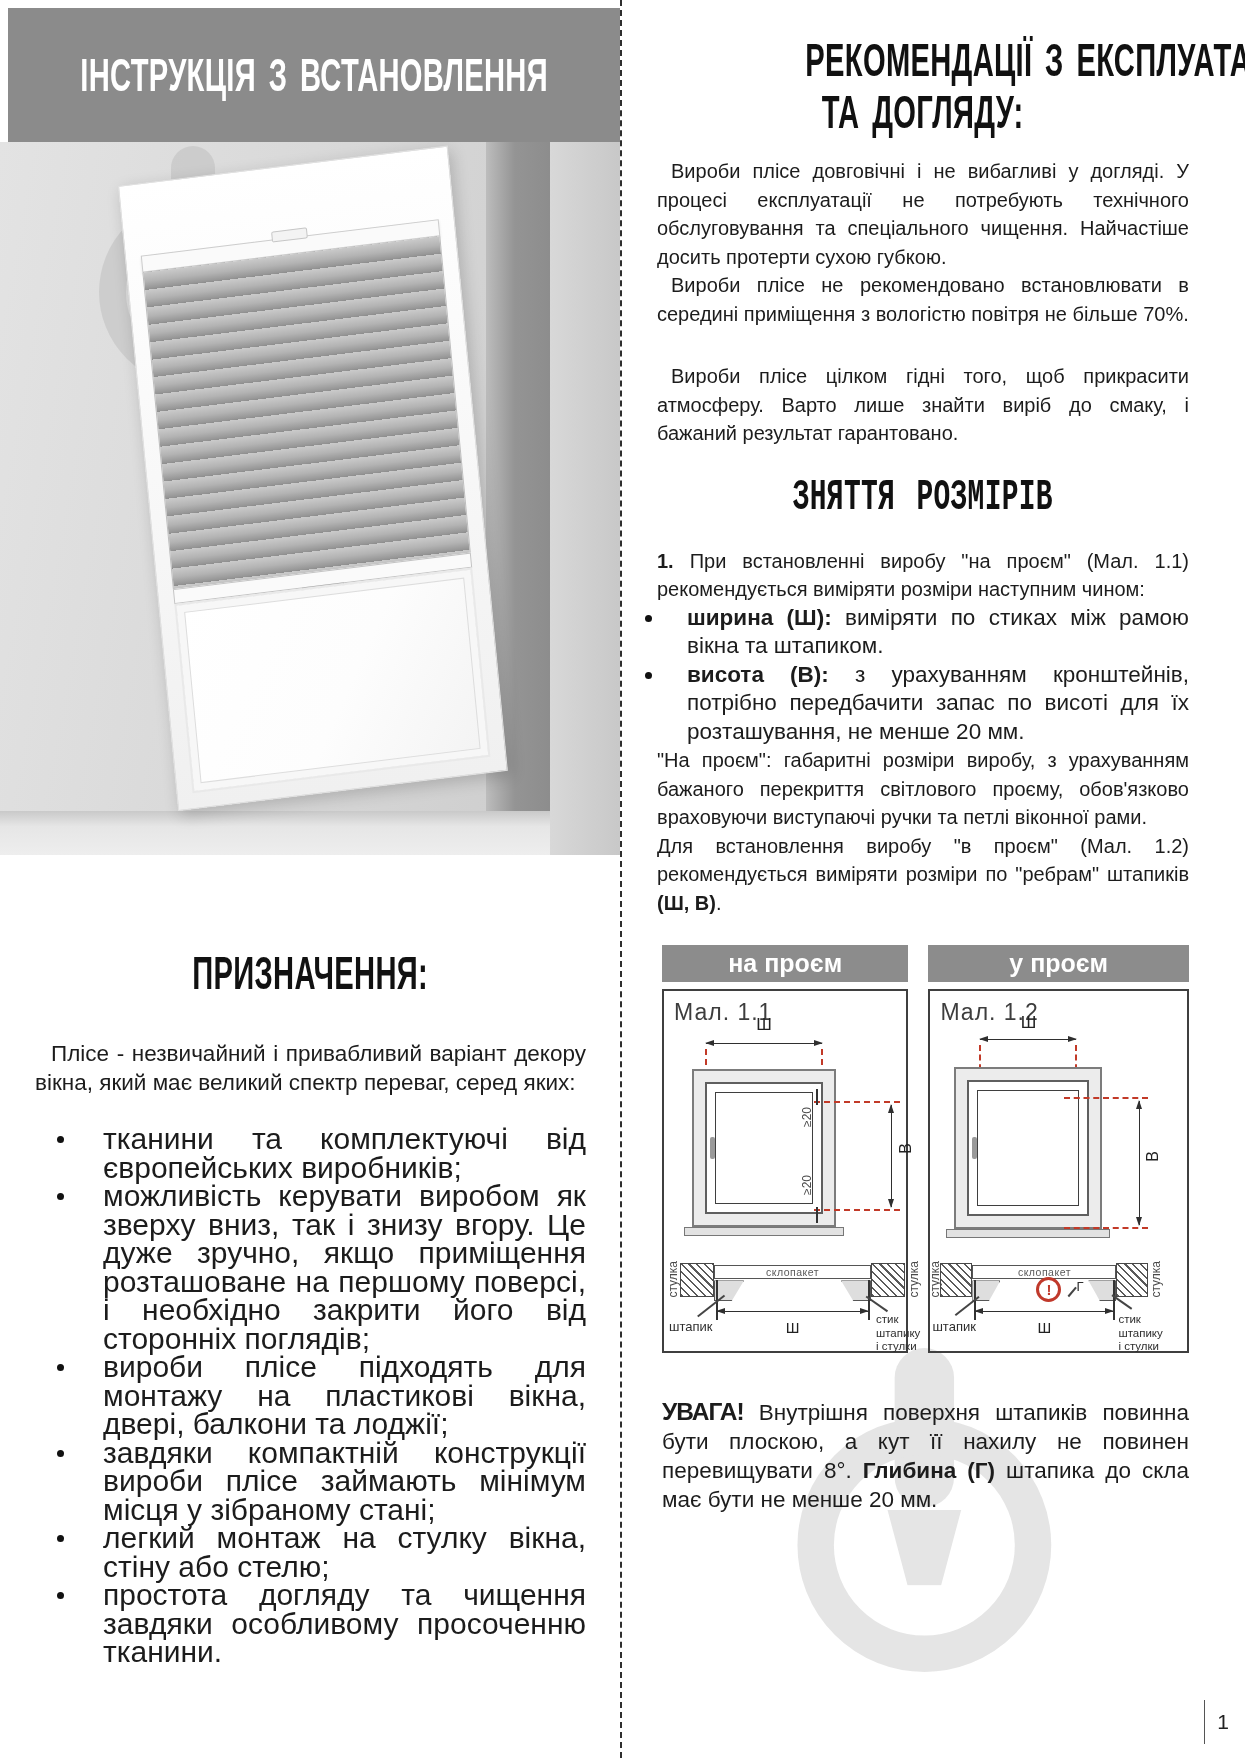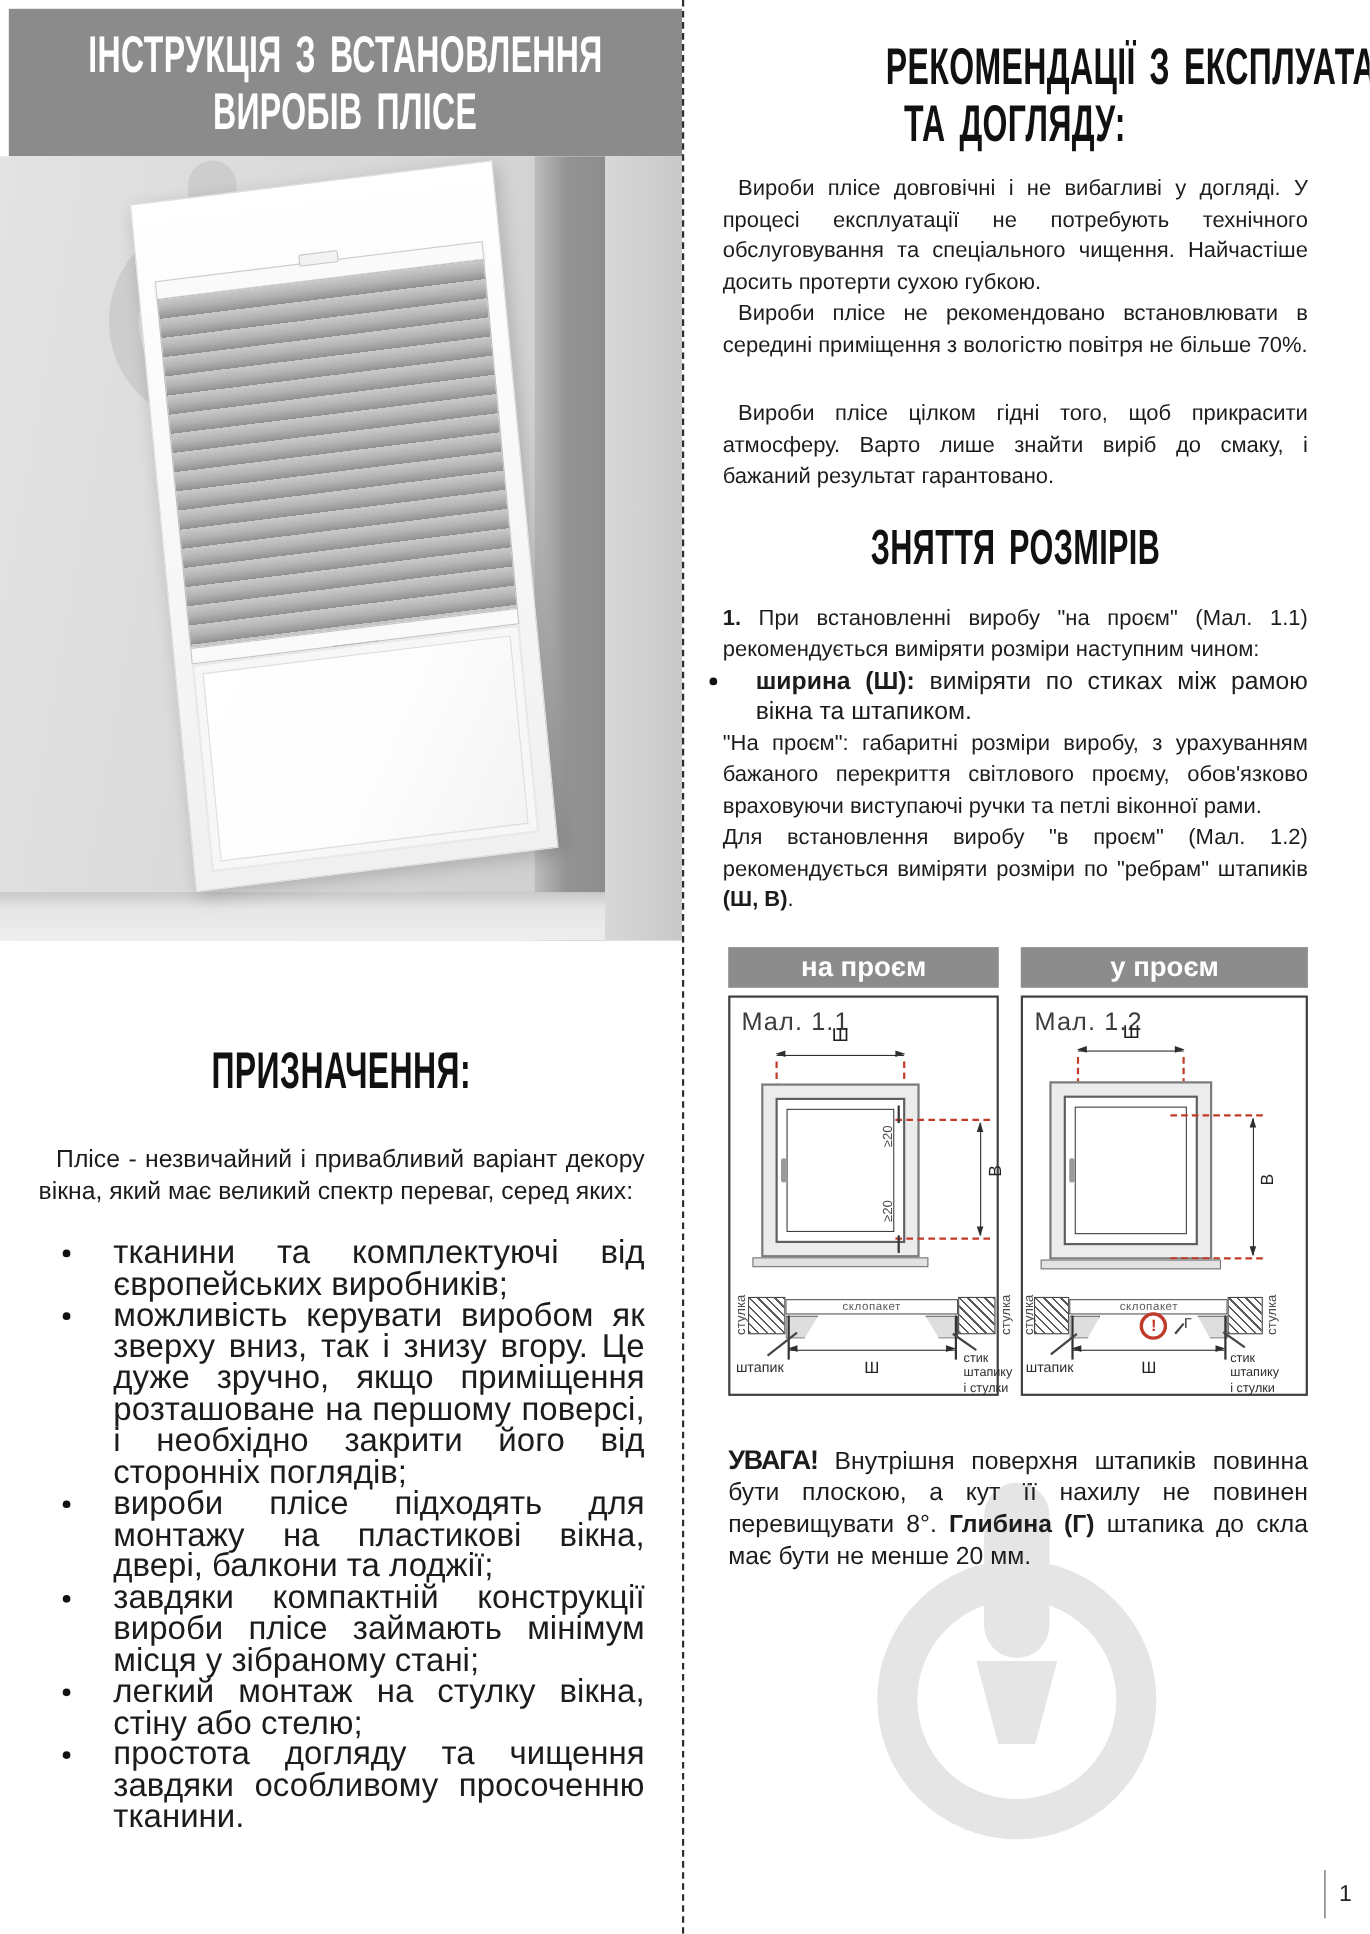--- a/index.html
+++ b/index.html
@@ -63,21 +63,21 @@
   .benefits li{position:relative;padding-left:46px;font-size:30px;line-height:28.5px;text-align:justify;}
   .benefits li::before{content:"";position:absolute;left:0;top:11px;width:7px;height:7px;border-radius:50%;background:#111;}
 
   
   .rightcol{position:absolute;left:621px;top:0;width:624px;height:1758px;z-index:1;}
   .rc{margin:34px 56px 0 36px;}
   .care-h{text-align:center;font-size:47px;line-height:1.1;margin:0 0 20px 0;color:#111;}
   .jp{font-size:20px;line-height:28.5px;text-align:justify;margin:0;}
   .ind{text-indent:14px;}
   .gap34{margin-top:34px;}
-  .sizes-h{text-align:center;font-size:45px;margin:24px 0 24px 0;color:#111;}
+  .sizes-h{text-align:center;font-size:45px;margin:24px 0 24px 0;color:#111;font-family:Liberation Mono, monospace;}
   b{font-weight:700;}
   .mlist{list-style:none;margin:0 0 0 -12px;padding:0;}
   .mlist li{position:relative;padding-left:42px;font-size:22.5px;line-height:28.5px;text-align:justify;}
   .mlist li::before{content:"";position:absolute;left:0;top:11px;width:7px;height:7px;border-radius:50%;background:#111;}
 
   
   .figs{display:flex;gap:20px;margin:28px 0 0 5px;}
   .fig{width:261px;}
   .fig.f2{width:276px;}
   .fig-tab{height:37px;background:#8c8c8c;color:#fff;font-size:25px;font-weight:700;
@@ -133,21 +133,20 @@
 <div class="wm wm-bottom">
   <div class="wm-stem"></div>
   <div class="wm-ring"></div>
   <div class="wm-drop"></div>
 </div>
 
 <div class="divider"></div>
 
 <div class="lheader">
   <div><span class="cond">ІНСТРУКЦІЯ З ВСТАНОВЛЕННЯ</span></div>
-  <div><span class="cond">ВИРОБІВ ПЛІСЕ</span></div>
 </div>
 
 <div class="photo">
   <div class="jamb"></div>
   <div class="wall-right"></div>
   <div class="floor"></div>
   <div class="wm wm-photo">
     <div class="wm-stem"></div>
     <div class="wm-ring"></div>
     <div class="wm-drop"></div>
@@ -186,20 +185,21 @@
   </h2>
   <p class="jp ind">Вироби плісе довговічні і не вибагливі у догляді. У процесі експлуатації не потребують технічного обслуговування та спеціального чищення. Найчастіше досить протерти сухою губкою.</p>
   <p class="jp ind">Вироби плісе не рекомендовано встановлювати в середині приміщення з вологістю повітря не більше 70%.</p>
   <p class="jp ind gap34">Вироби плісе цілком гідні того, щоб прикрасити атмосферу. Варто лише знайти виріб до смаку, і бажаний результат гарантовано.</p>
 
   <h2 class="sizes-h"><span class="cond">ЗНЯТТЯ РОЗМІРІВ</span></h2>
 
   <p class="jp"><b>1.</b><span> При встановленні виробу "на проєм" (Мал. 1.1) рекомендується виміряти розміри наступним чином:</span></p>
   <ul class="mlist">
     <li><b>ширина (Ш):</b><span> виміряти по стиках між рамою вікна та штапиком.</span></li>
+    <li><b>висота (В):</b><span> з урахуванням кронштейнів, потрібно передбачити запас по висоті для їх розташування, не менше 20 мм.</span></li>
   </ul>
   <p class="jp">"На проєм": габаритні розміри виробу, з урахуванням бажаного перекриття світлового проєму, обов'язково враховуючи виступаючі ручки та петлі віконної рами.</p>
   <p class="jp"><span>Для встановлення виробу "в проєм" (Мал. 1.2) рекомендується виміряти розміри по "ребрам" штапиків </span><b>(Ш, В)</b><span>.</span></p>
 
   <div class="figs">
 
     <div class="fig">
       <div class="fig-tab">на проєм</div>
       <div class="fig-body">
         <div class="fig-label">Мал. 1.1</div>

